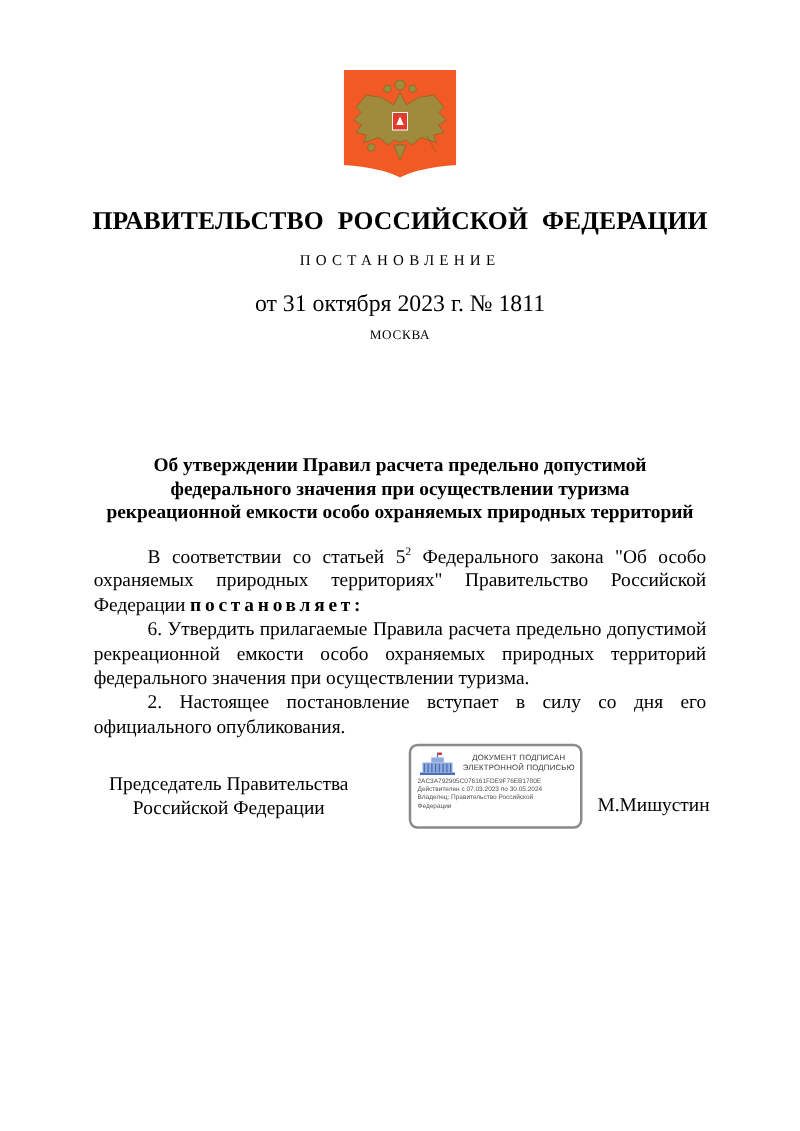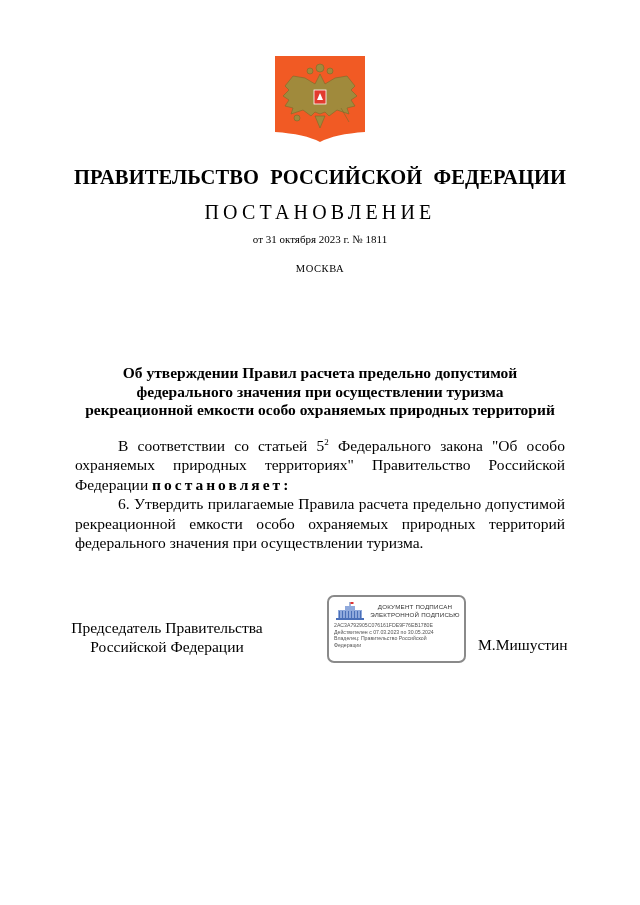--- a/index.html
+++ b/index.html
@@ -2,31 +2,31 @@
 <html><head>
 <meta charset="utf-8">
 <style>
   html, body { margin: 0; padding: 0; background: #ffffff; }
   body { width: 640px; height: 905px; position: relative; overflow: hidden;
          font-family: "Liberation Serif", "DejaVu Serif", serif; color: #000; }
   .page { position: absolute; left: 0; top: 0; width: 640px; height: 905px; }
   .emblem { position: absolute; left: 275px; top: 56px; width: 90px; height: 86px; }
   .center { position: absolute; left: 0; width: 640px; text-align: center; }
   .gov-title { top: 166px; font-size: 20.5px; font-weight: bold; letter-spacing: 0.1px; word-spacing: 6px; }
-  .doc-type { top: 201px; font-size: 20px; letter-spacing: 4.2px; }
-  .doc-date { top: 233px; font-size: 11px; }
+  .doc-type { top: 201px; font-size: 12px; letter-spacing: 4.2px; }
+  .doc-date { top: 233px; font-size: 19px; }
   .city { top: 263px; font-size: 10.5px; letter-spacing: 0.6px; text-align: center; }
   .subject { position: absolute; left: 80px; width: 480px; top: 320px; text-align: center;
              font-size: 15.5px; font-weight: bold; line-height: 18.5px; margin-top: 44px; }
   .body-text { position: absolute; left: 75px; width: 490px; top: 436px; font-size: 15.5px;
                line-height: 19.4px; text-align: justify; }
   .body-text p { margin: 0; text-indent: 43px; text-align: justify; }
   .sp { font-weight: bold; letter-spacing: 3px; }
   sup { font-size: 9px; vertical-align: 6px; line-height: 0; }
-  .signer-title { position: absolute; left: 62px; width: 210px; top: 618px; text-align: center;
+  .signer-title { position: absolute; left: 78px; width: 210px; top: 618px; text-align: center;
                   font-size: 15.5px; line-height: 19px; }
   .signer-name { position: absolute; left: 478px; top: 636px; font-size: 15.5px; }
   .stamp { position: absolute; left: 327px; top: 595px; width: 135px; height: 64px;
            border: 2px solid #8a8a8a; border-radius: 7px; background: #fff;
            font-family: "Liberation Sans", "DejaVu Sans", sans-serif; color: #444; }
   .stamp-head { position: absolute; left: 40px; top: 6px; width: 92px; text-align: center;
                 font-size: 6.2px; line-height: 8px; letter-spacing: 0.2px; color: #333; }
   .stamp-icon { position: absolute; left: 5px; top: 4px; width: 32px; height: 20px; }
   .stamp-lines { position: absolute; left: 5px; top: 25px; width: 128px; font-size: 5.2px; line-height: 6.6px; color: #555; }
   .stamp-lines div { white-space: nowrap; }
@@ -58,20 +58,21 @@
 
   <div class="subject">
     <div>Об утверждении Правил расчета предельно допустимой</div>
     <div>федерального значения при осуществлении туризма</div>
     <div>рекреационной емкости особо охраняемых природных территорий</div>
   </div>
 
   <div class="body-text">
     <p><span>В соответствии со статьей 5</span><sup>2</sup><span> Федерального закона "Об особо охраняемых природных территориях" Правительство Российской Федерации </span><span class="sp">постановляет:</span></p>
     <p>6. Утвердить прилагаемые Правила расчета предельно допустимой рекреационной емкости особо охраняемых природных территорий федерального значения при осуществлении туризма.</p>
+    <p>2. Настоящее постановление вступает в силу со дня его официального опубликования.</p>
   </div>
 
   <div class="signer-title">
     <div>Председатель Правительства</div>
     <div>Российской Федерации</div>
   </div>
 
   <div class="stamp">
     <svg class="stamp-icon" viewBox="0 0 32 20">
       <rect x="2" y="17" width="28" height="2" fill="#4a6fb8"></rect>

